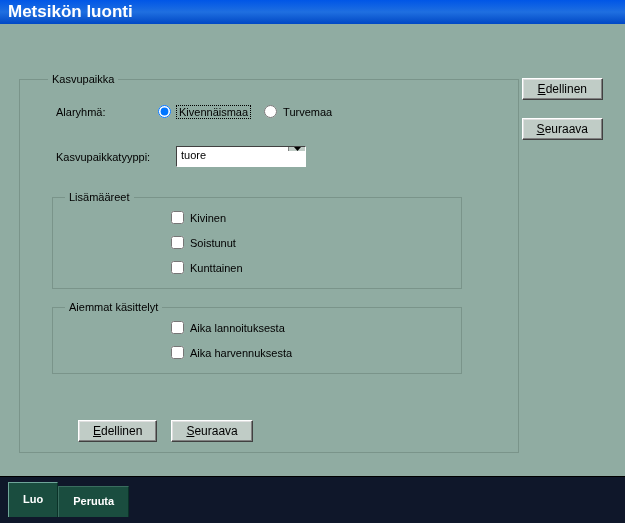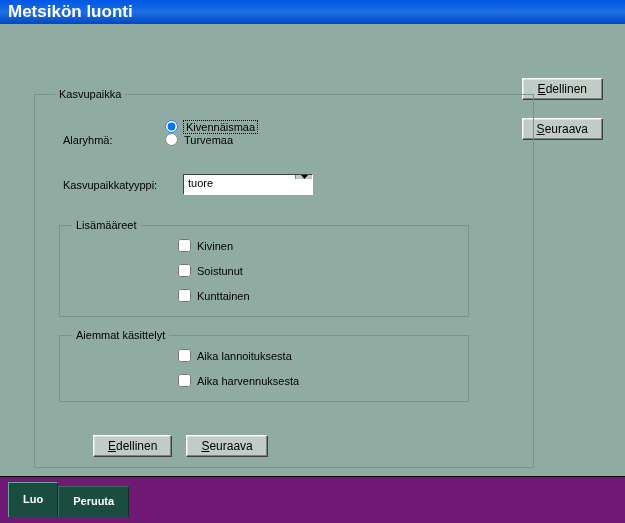--- a/index.html
+++ b/index.html
@@ -49,22 +49,22 @@
     box-shadow: inset -1px -1px 0 #808080, inset 1px 1px 0 #dfdfdf;
     padding: 3px 14px;
     font-family: inherit;
     font-size: 12px;
     cursor: pointer;
     min-width: 74px;
     text-align: center;
   }
   fieldset {
     border: 1px solid #7a948a;
-    margin: 16px;
-    padding: 10px 12px 12px 20px;
+    margin: 1px;
+    padding: 10px 12px 12px 28px;
   }
   .outer-fs {
     position: absolute;
     left: 18px;
     top: 48px;
     width: 500px;
     height: 380px;
   }
   legend {
     padding: 0 4px;
@@ -73,22 +73,21 @@
   .row {
     display: flex;
     align-items: flex-end;
     margin: 10px 0 0 8px;
   }
   .label-col {
     width: 102px;
   }
   .radio-col {
     display: flex;
-    flex-direction: column;
-    gap: 0;
+    gap: 14px;
   }
   .radio-item, .check-item {
     display: flex;
     align-items: center;
     gap: 6px;
   }
   .radio-item.selected .rbox {
     outline: 1px dotted #000;
     padding: 0 2px;
   }
@@ -140,21 +139,21 @@
     bottom: 10px;
     display: flex;
     gap: 14px;
   }
   .tab-bar {
     position: absolute;
     left: 0;
     right: 0;
     bottom: 0;
     height: 47px;
-    background: #701a75;
+    background: #0f172a;
     display: flex;
     align-items: flex-end;
     padding: 0 8px 6px 8px;
   }
   .tab {
     border: 1px solid #0a3228;
     border-bottom: none;
     border-top-color: #3a6d5f;
     border-left-color: #3a6d5f;
     background: #1a4d3f;

